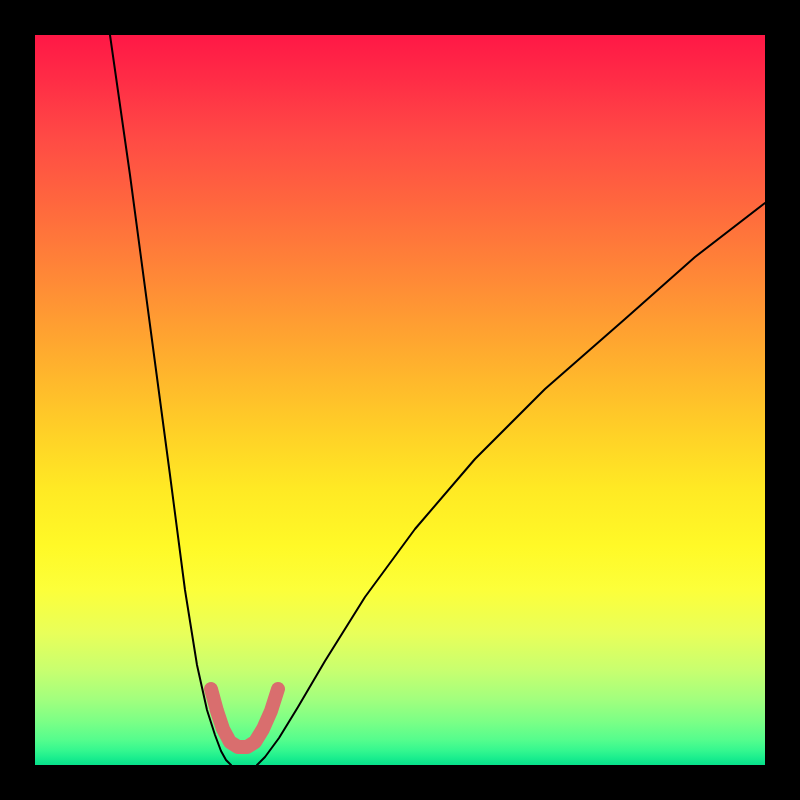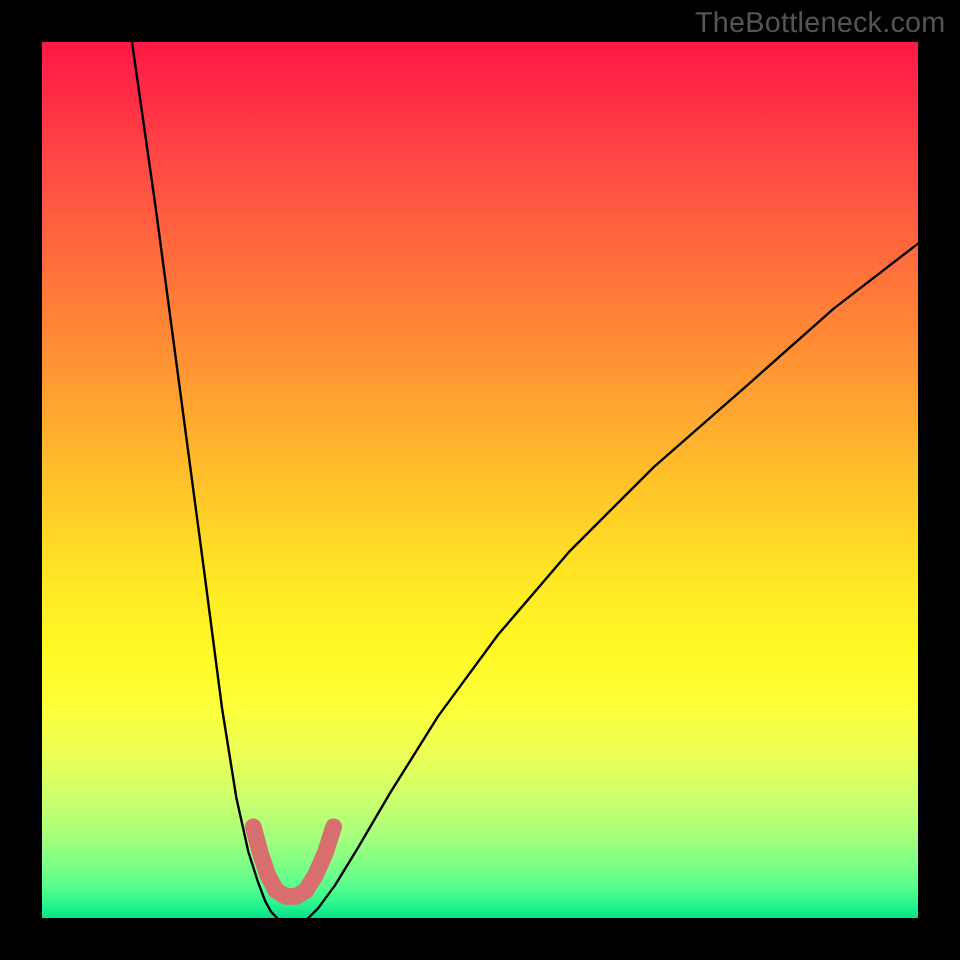--- a/index.html
+++ b/index.html
@@ -68,21 +68,20 @@
     left: 0;
     top: 0;
     width: 100%;
     height: 100%;
   }
 </style>
 </head>
 <body>
 
 <div class="frame">
-  <div class="watermark">TheBottleneck.com</div>
 
   <div class="plot-area">
     <div class="gradient"></div>
 
     <svg class="curves" viewBox="0 0 730 730" preserveAspectRatio="none">
       <polyline fill="none" stroke="#d96e6e" stroke-width="14" stroke-linecap="round" stroke-linejoin="round" points="176,654 182,676 188,694 195,707 203,712 212,712 220,707 228,694 236,676 243,654"></polyline>
       <polyline fill="none" stroke="#000" stroke-width="2" stroke-linecap="round" stroke-linejoin="round" points="75,0 95,140 115,290 135,440 150,555 162,630 172,675 180,700 186,716 191,725 196,730"></polyline>
       <polyline fill="none" stroke="#000" stroke-width="2" stroke-linecap="round" stroke-linejoin="round" points="222,730 230,722 244,703 263,672 290,626 330,562 380,494 440,424 510,354 590,284 660,222 730,168"></polyline>
     </svg>
   </div>

